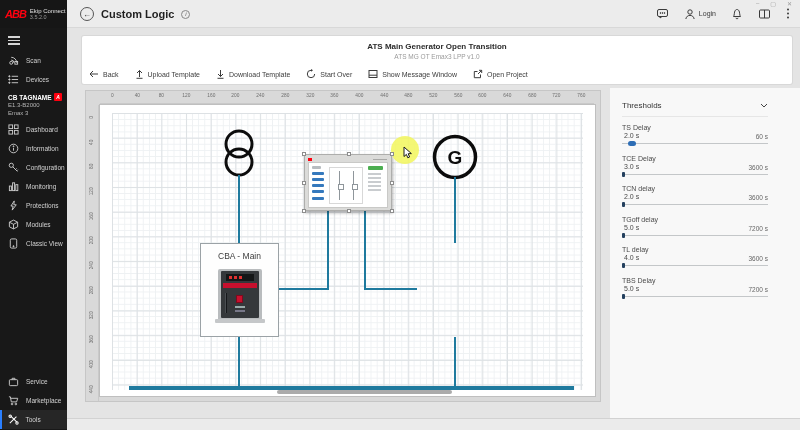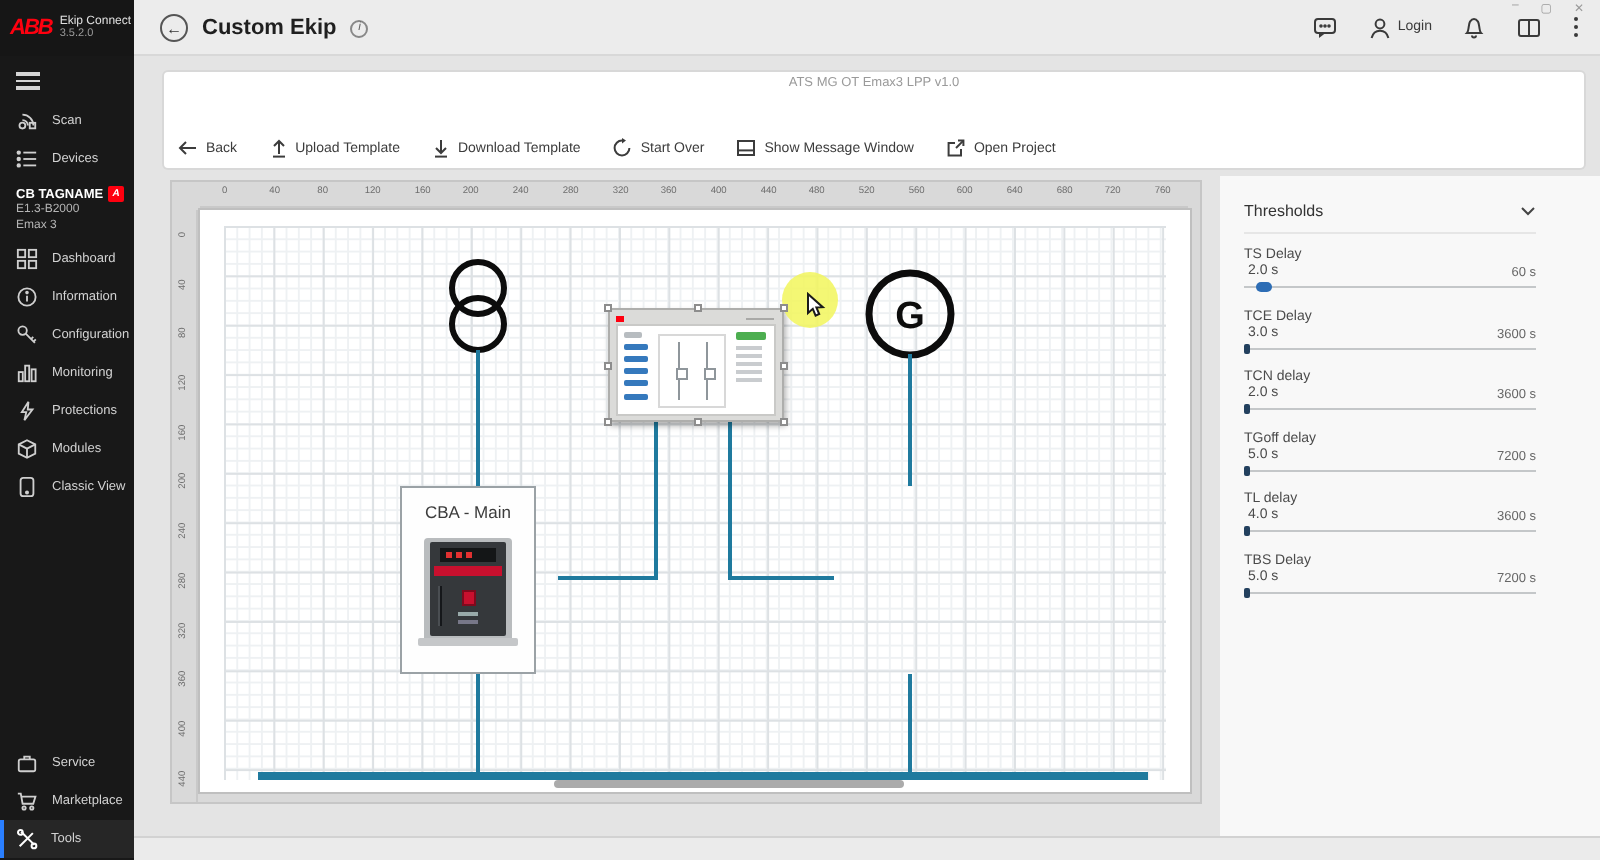--- a/index.html
+++ b/index.html
@@ -53,21 +53,21 @@
   .page { position:absolute; left:13px; top:13px; width:497px; height:293px; background:#ffffff; border:1px solid #bfbfbf; overflow:hidden; }
   .grid { position:absolute; left:12px; top:8px; right:12px; bottom:6px;
     background-image:
       linear-gradient(to right, #dde1e4 1px, transparent 1px),
       linear-gradient(to bottom, #dde1e4 1px, transparent 1px),
       linear-gradient(to right, #eef1f3 1px, transparent 1px),
       linear-gradient(to bottom, #eef1f3 1px, transparent 1px);
     background-size:24.7px 24.7px, 24.7px 24.7px, 6.17px 6.17px, 6.17px 6.17px; }
   .tline { position:absolute; background:var(--line,#1f7a9e); }
   .bus { position:absolute; left:29px; top:281px; width:445px; height:3.5px; background:var(--line,#1f7a9e); }
-  .node-box { position:absolute; width:68px; height:94px; background:#fefefe; border:1.5px solid #9ba2a6; }
+  .node-box { position:absolute; width:79px; height:94px; background:#fefefe; border:1.5px solid #9ba2a6; }
   .node-title { text-align:center; font-size:8.5px; color:#3c3c3c; margin-top:7px; }
   
   .breaker { position:relative; width:44px; height:54px; margin:8px auto 0; background:#b9bcbe; border-radius:2px; }
   .breaker .face { position:absolute; left:3px; right:3px; top:2px; bottom:5px; background:#35383b; border-radius:1px; }
   .breaker .disp { position:absolute; left:8px; right:8px; top:5px; height:7px; background:#141617; }
   .breaker .disp i { position:absolute; left:3px; top:2px; width:3px; height:3px; background:#e03131; box-shadow:5px 0 0 #e03131, 10px 0 0 #e03131; }
   .breaker .stripe { position:absolute; left:5px; right:5px; top:14px; height:5px; background:#c8102e; }
   .breaker .btn { position:absolute; left:50%; top:26px; width:7px; height:8px; margin-left:-3.5px; background:#c8102e; border:1px solid #7e0a1d; }
   .breaker .leds { position:absolute; left:50%; top:37px; width:10px; margin-left:-5px; height:2px; background:#9aa; box-shadow:0 4px 0 #778; }
   .breaker .bar { position:absolute; left:7px; top:24px; width:2px; height:20px; background:#15171a; border-left:1px solid #4a4e52;}
@@ -121,21 +121,21 @@
   <div class="topbar">
     <div class="brand">
       <span class="abb-logo">ABB</span>
       <span class="brand-text">
         <div class="brand-name">Ekip Connect</div>
         <div class="brand-ver">3.5.2.0</div>
       </span>
     </div>
     <div class="pagehead">
       <span class="back-circle">←</span>
-      <span class="page-title">Custom Ekip</span>
+      <span class="page-title">Custom Logic</span>
       <span class="info-dot">i</span>
     </div>
     <div class="win-controls">
       <span>–</span>
       <span>▢</span>
       <span>✕</span>
     </div>
     <div class="top-actions">
       <span class="ta-icon">
         <svg width="13" height="13" viewBox="0 0 13 13" fill="none" stroke="#3a3a3a" stroke-width="1">
@@ -290,20 +290,21 @@
             <circle cx="9.8" cy="9.8" r="1.3"></circle>
           </svg>
         <span class="lbl">Tools</span>
       </div>
     </div>
   </div>
 
   <div class="content">
 
     <div class="header-card">
+      <div class="hc-title">ATS Main Generator Open Transition</div>
       <div class="hc-sub">ATS MG OT Emax3 LPP v1.0</div>
       <div class="toolbar">
         <span class="tool">
           <svg width="10" height="8" viewBox="0 0 10 8" fill="none" stroke="#3c3c3c" stroke-width="1">
               <line x1="1" y1="4" x2="9" y2="4"></line>
               <path d="M4 1 L1 4 L4 7"></path>
             </svg>
           <span>Back</span>
         </span>
         <span class="tool">

